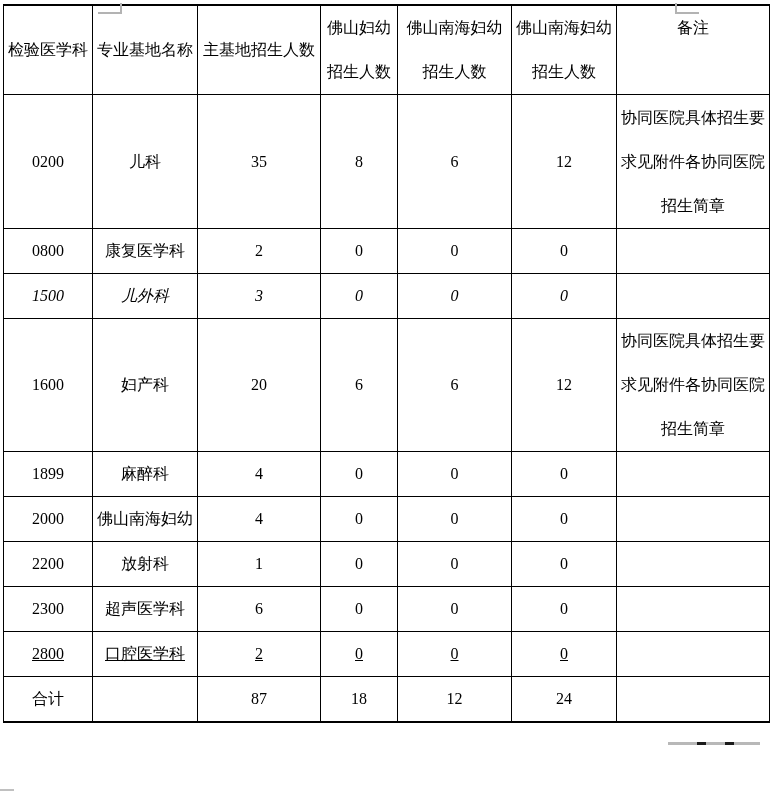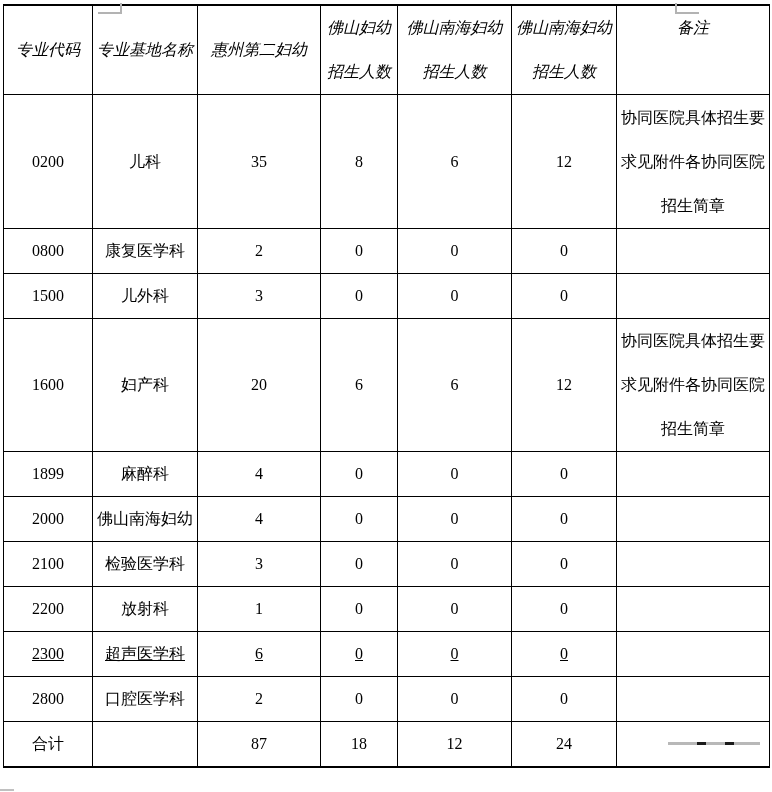--- a/index.html
+++ b/index.html
@@ -31,25 +31,25 @@
   table.enroll th, table.enroll td {
     border: 1px solid #000;
     text-align: center;
     vertical-align: middle;
     font-weight: normal;
     line-height: 44px;
     padding: 0 1px;
     overflow: hidden;
   }
   thead tr { height: 84px; }
-  thead th { white-space: pre-line; font-style: italic; }
+  thead th { white-space: pre-line; }
   thead th.remark-head { vertical-align: top; }
   tbody tr:nth-child(1)  { height: 134px; }
   tbody tr:nth-child(2)  { height: 43px; }
-  tbody tr:nth-child(3)  { height: 44px; }
+  tbody tr:nth-child(3)  { height: 44px; font-style: italic; }
   tbody tr:nth-child(4)  { height: 128px; }
   tbody tr:nth-child(5)  { height: 42px; }
   tbody tr:nth-child(6)  { height: 42px; }
   tbody tr:nth-child(7)  { height: 44px; }
   tbody tr:nth-child(8)  { height: 44px; }
   tbody tr:nth-child(9)  { height: 44px; text-decoration: underline; }
   tbody tr:nth-child(10) { height: 44px; }
   tbody tr:nth-child(11) { height: 47px; }
   tfoot tr { height: 44px; }
   td.remark-cell { line-height: 44px; margin-top: 11px; }
@@ -98,23 +98,23 @@
       <col style="width:89px">
       <col style="width:105px">
       <col style="width:123px">
       <col style="width:77px">
       <col style="width:114px">
       <col style="width:105px">
       <col style="width:153px">
     </colgroup>
     <thead>
       <tr>
-        <th>专业代码</th>
+        <th>检验医学科</th>
         <th>专业基地名称</th>
-        <th>惠州第二妇幼</th>
+        <th>主基地招生人数</th>
         <th>佛山妇幼
 招生人数</th>
         <th>佛山南海妇幼
 招生人数</th>
         <th>佛山南海妇幼
 招生人数</th>
         <th class="remark-head">备注</th>
       </tr>
     </thead>
     <tbody id="table-body">
@@ -160,29 +160,20 @@
           <td>4</td>
           <td>0</td>
           <td>0</td>
           <td>0</td>
           <td class="remark-cell"></td>
         </tr>
         <tr>
           <td>2000</td>
           <td>佛山南海妇幼</td>
           <td>4</td>
-          <td>0</td>
-          <td>0</td>
-          <td>0</td>
-          <td class="remark-cell"></td>
-        </tr>
-        <tr>
-          <td>2100</td>
-          <td>检验医学科</td>
-          <td>3</td>
           <td>0</td>
           <td>0</td>
           <td>0</td>
           <td class="remark-cell"></td>
         </tr>
         <tr>
           <td>2200</td>
           <td>放射科</td>
           <td>1</td>
           <td>0</td>

